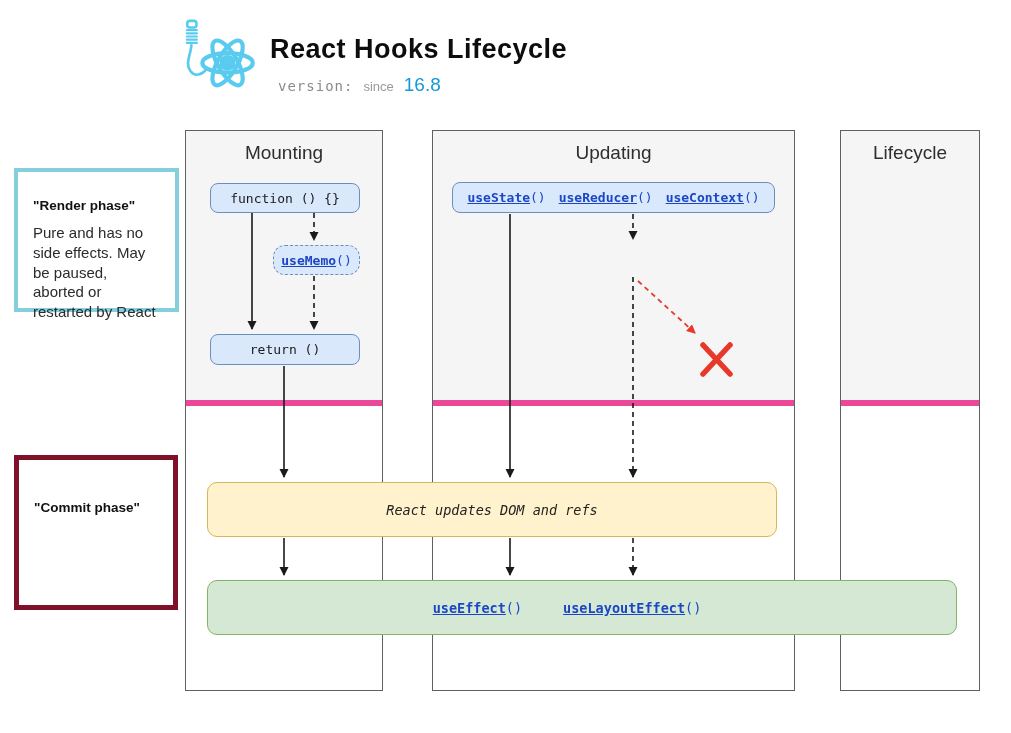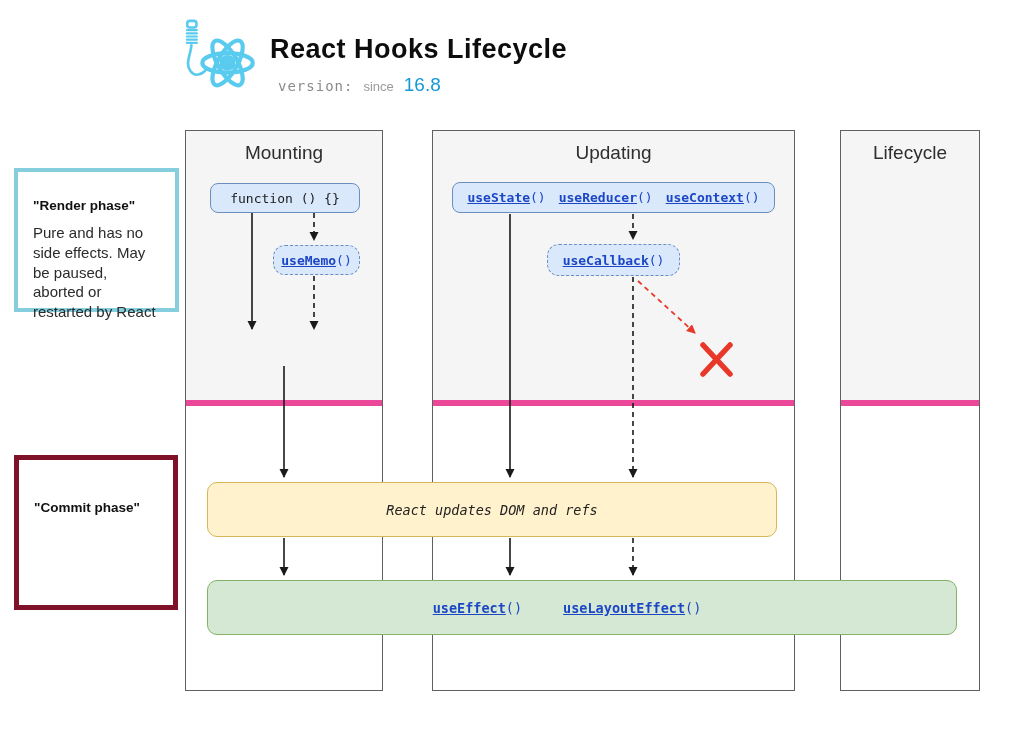--- a/index.html
+++ b/index.html
@@ -115,27 +115,27 @@
       <div class="col-header">Lifecycle</div>
     </div>
   </section>
 
   <div class="node n-function">
     <span>function () {}</span>
   </div>
   <div class="node dashed n-usememo">
     <a class="code-link"><span class="ln">useMemo</span><span class="lp">()</span></a>
   </div>
+  <div class="node n-return">
+    <span>return ()</span>
+  </div>
   <div class="node n-staterow">
     <a class="code-link"><span class="ln">useState</span><span class="lp">()</span></a>
     <a class="code-link"><span class="ln">useReducer</span><span class="lp">()</span></a>
     <a class="code-link"><span class="ln">useContext</span><span class="lp">()</span></a>
-  </div>
-  <div class="node dashed n-usecallback">
-    <a class="code-link"><span class="ln">useCallback</span><span class="lp">()</span></a>
   </div>
   <div class="callout-bar bar-yellow">
     <span>React updates DOM and refs</span>
   </div>
   <div class="callout-bar bar-green">
     <a class="code-link"><span class="ln">useEffect</span><span class="lp">()</span></a>
     <a class="code-link"><span class="ln">useLayoutEffect</span><span class="lp">()</span></a>
   </div>
 
   <svg class="overlay" viewBox="0 0 1011 733">

